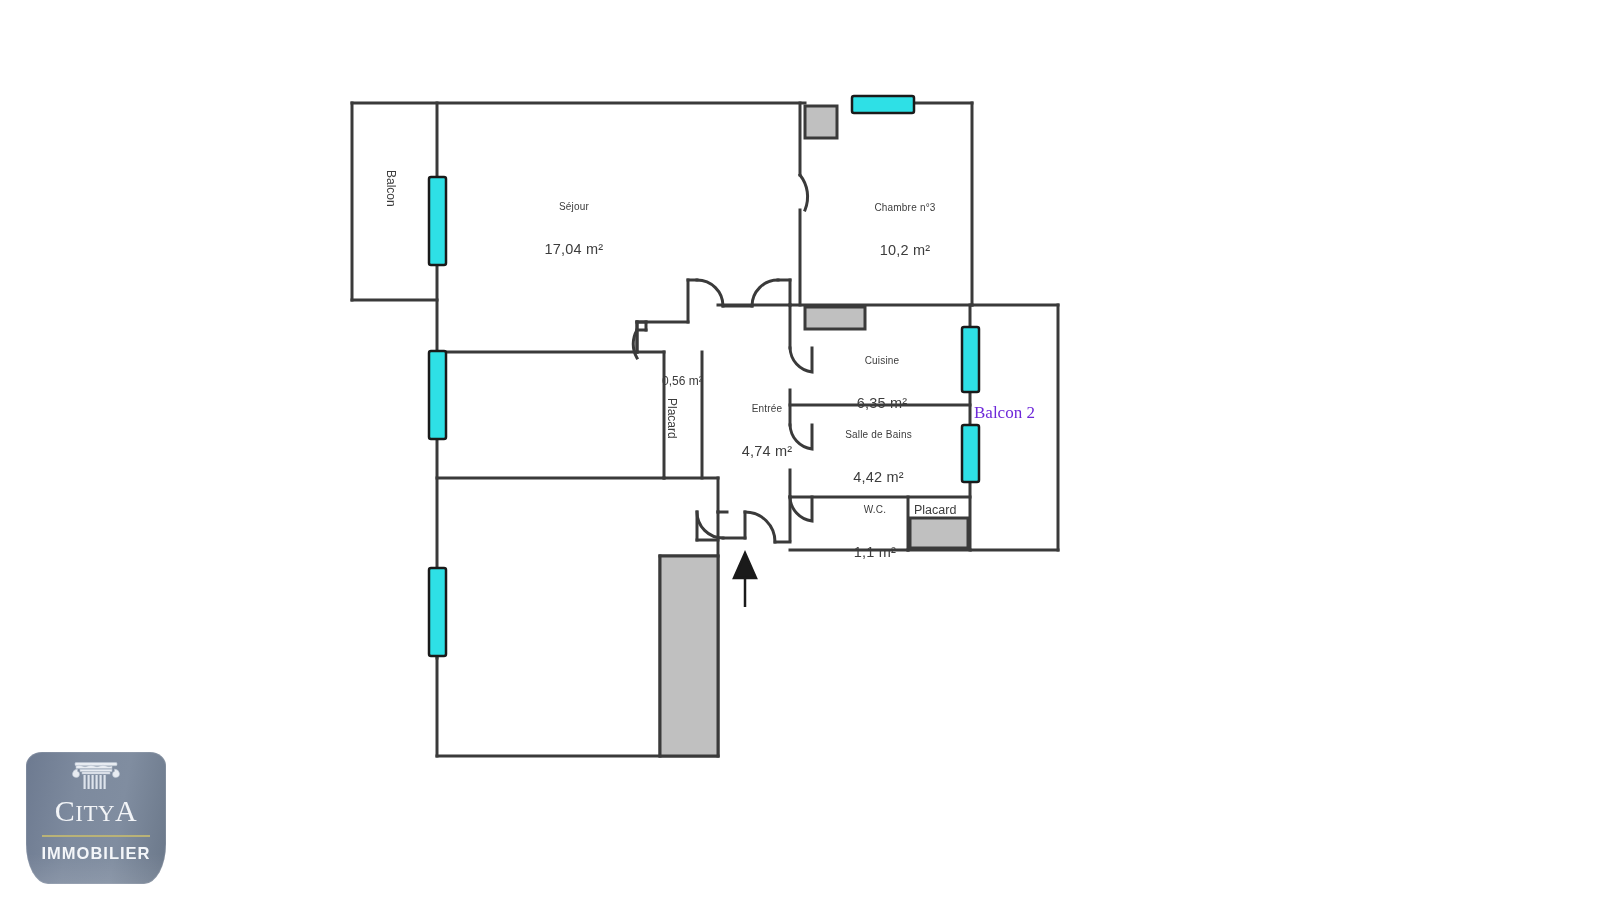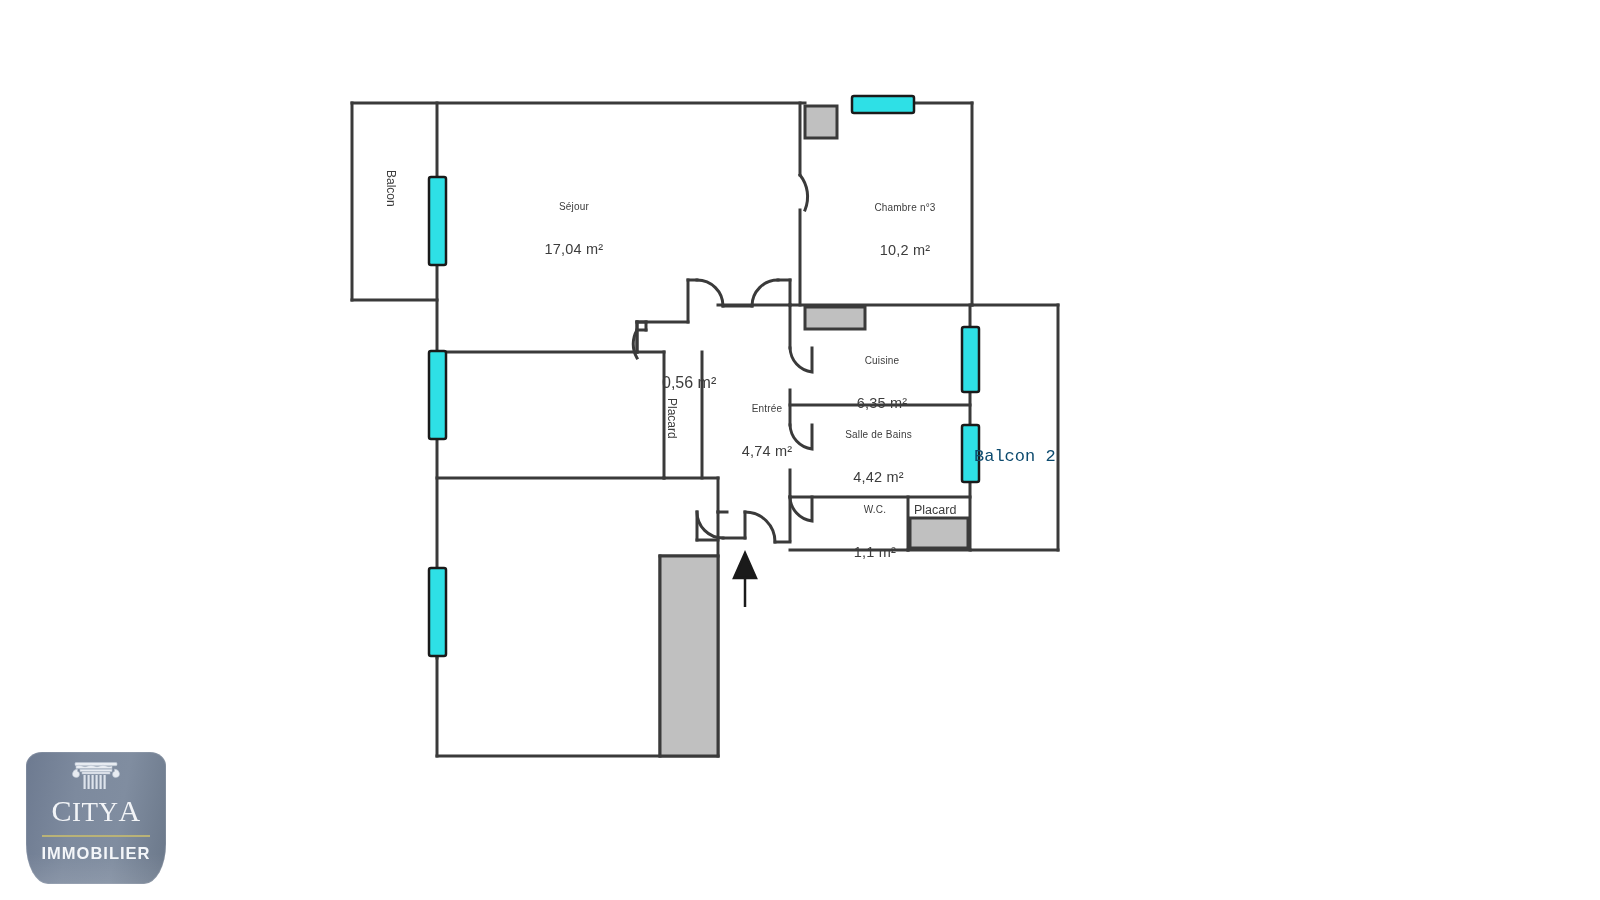--- a/index.html
+++ b/index.html
@@ -49,31 +49,30 @@
   .small-label {
     position: absolute;
     color: #3c3c3c;
     font-size: 12.5px;
     white-space: nowrap;
     font-family: "Liberation Sans", sans-serif;
   }
   .mid-label {
     position: absolute;
     color: #3c3c3c;
-    font-size: 16px;
+    font-size: 12px;
     white-space: nowrap;
     font-family: "Liberation Sans", sans-serif;
   }
   .big-label {
     position: absolute;
-    color: #0c4a6e;
+    color: #6d28d9;
     font-size: 17px;
     white-space: nowrap;
-    font-family: Liberation Mono, monospace;
-    margin-top: 44px;
+    font-family: Liberation Serif, serif;
   }
 
   .vlabel {
     position: absolute;
     color: #3c3c3c;
     font-size: 12px;
     white-space: nowrap;
     transform-origin: 0 0;
     transform: rotate(90deg);
     font-family: "Liberation Sans", sans-serif;
@@ -115,21 +114,21 @@
     left: 0; right: 0;
     top: 44px;
     text-align: center;
     color: #f2f4f7;
     font-family: "Liberation Serif", serif;
     font-size: 30px;
     letter-spacing: 0.5px;
     line-height: 1;
   }
   #logo .citya .cap { font-size: 30px; }
-  #logo .citya .sm { font-size: 27px; }
+  #logo .citya .sm { font-size: 23px; }
   #logo .rule {
     position: absolute;
     left: 16px;
     right: 16px;
     top: 83px;
     height: 2px;
     background: #b9b277;
   }
   #logo .immo {
     position: absolute;

